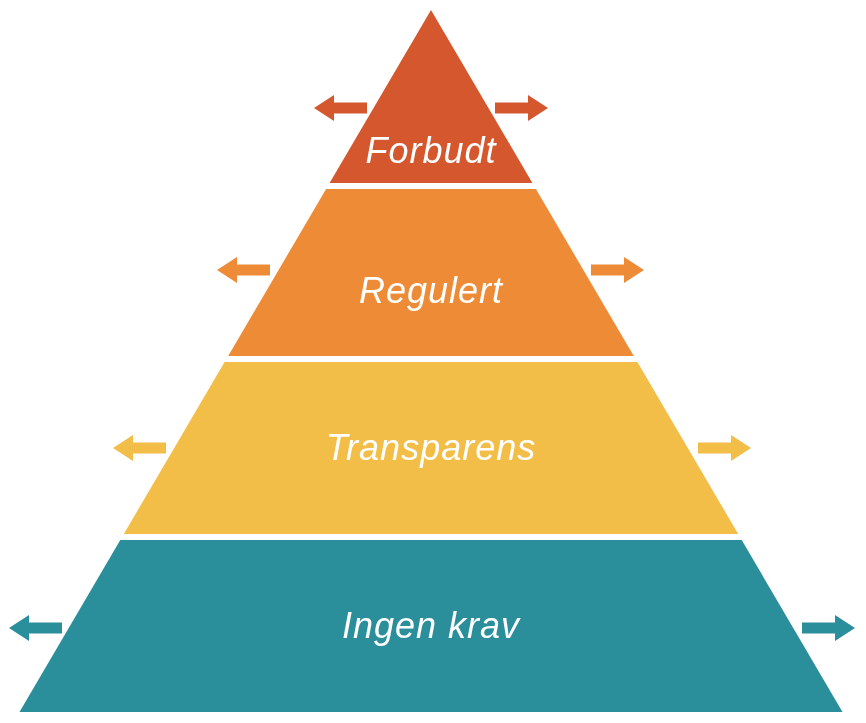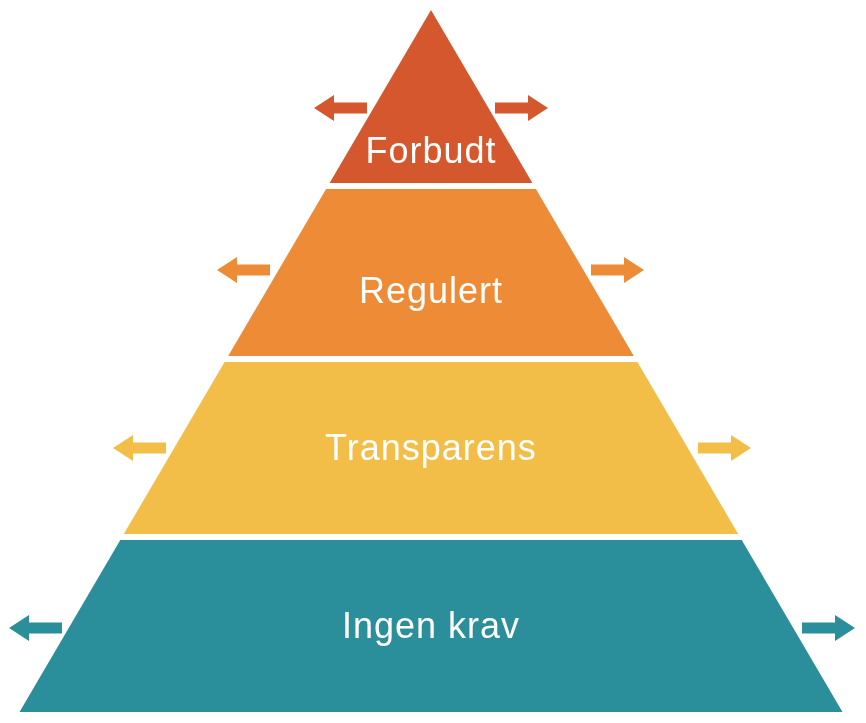--- a/index.html
+++ b/index.html
@@ -9,20 +9,21 @@
     width: 866px;
     height: 723px;
     overflow: hidden;
     font-family: "Liberation Sans", sans-serif;
   }
   .stage {
     position: relative;
     width: 866px;
     height: 665px;
     background: #ffffff;
+    font-style: italic;
   }
   svg text {
     font-family: "Liberation Sans", sans-serif;
     font-size: 36px;
     letter-spacing: 1px;
     fill: #ffffff;
   }
 </style>
 </head>
 <body>

